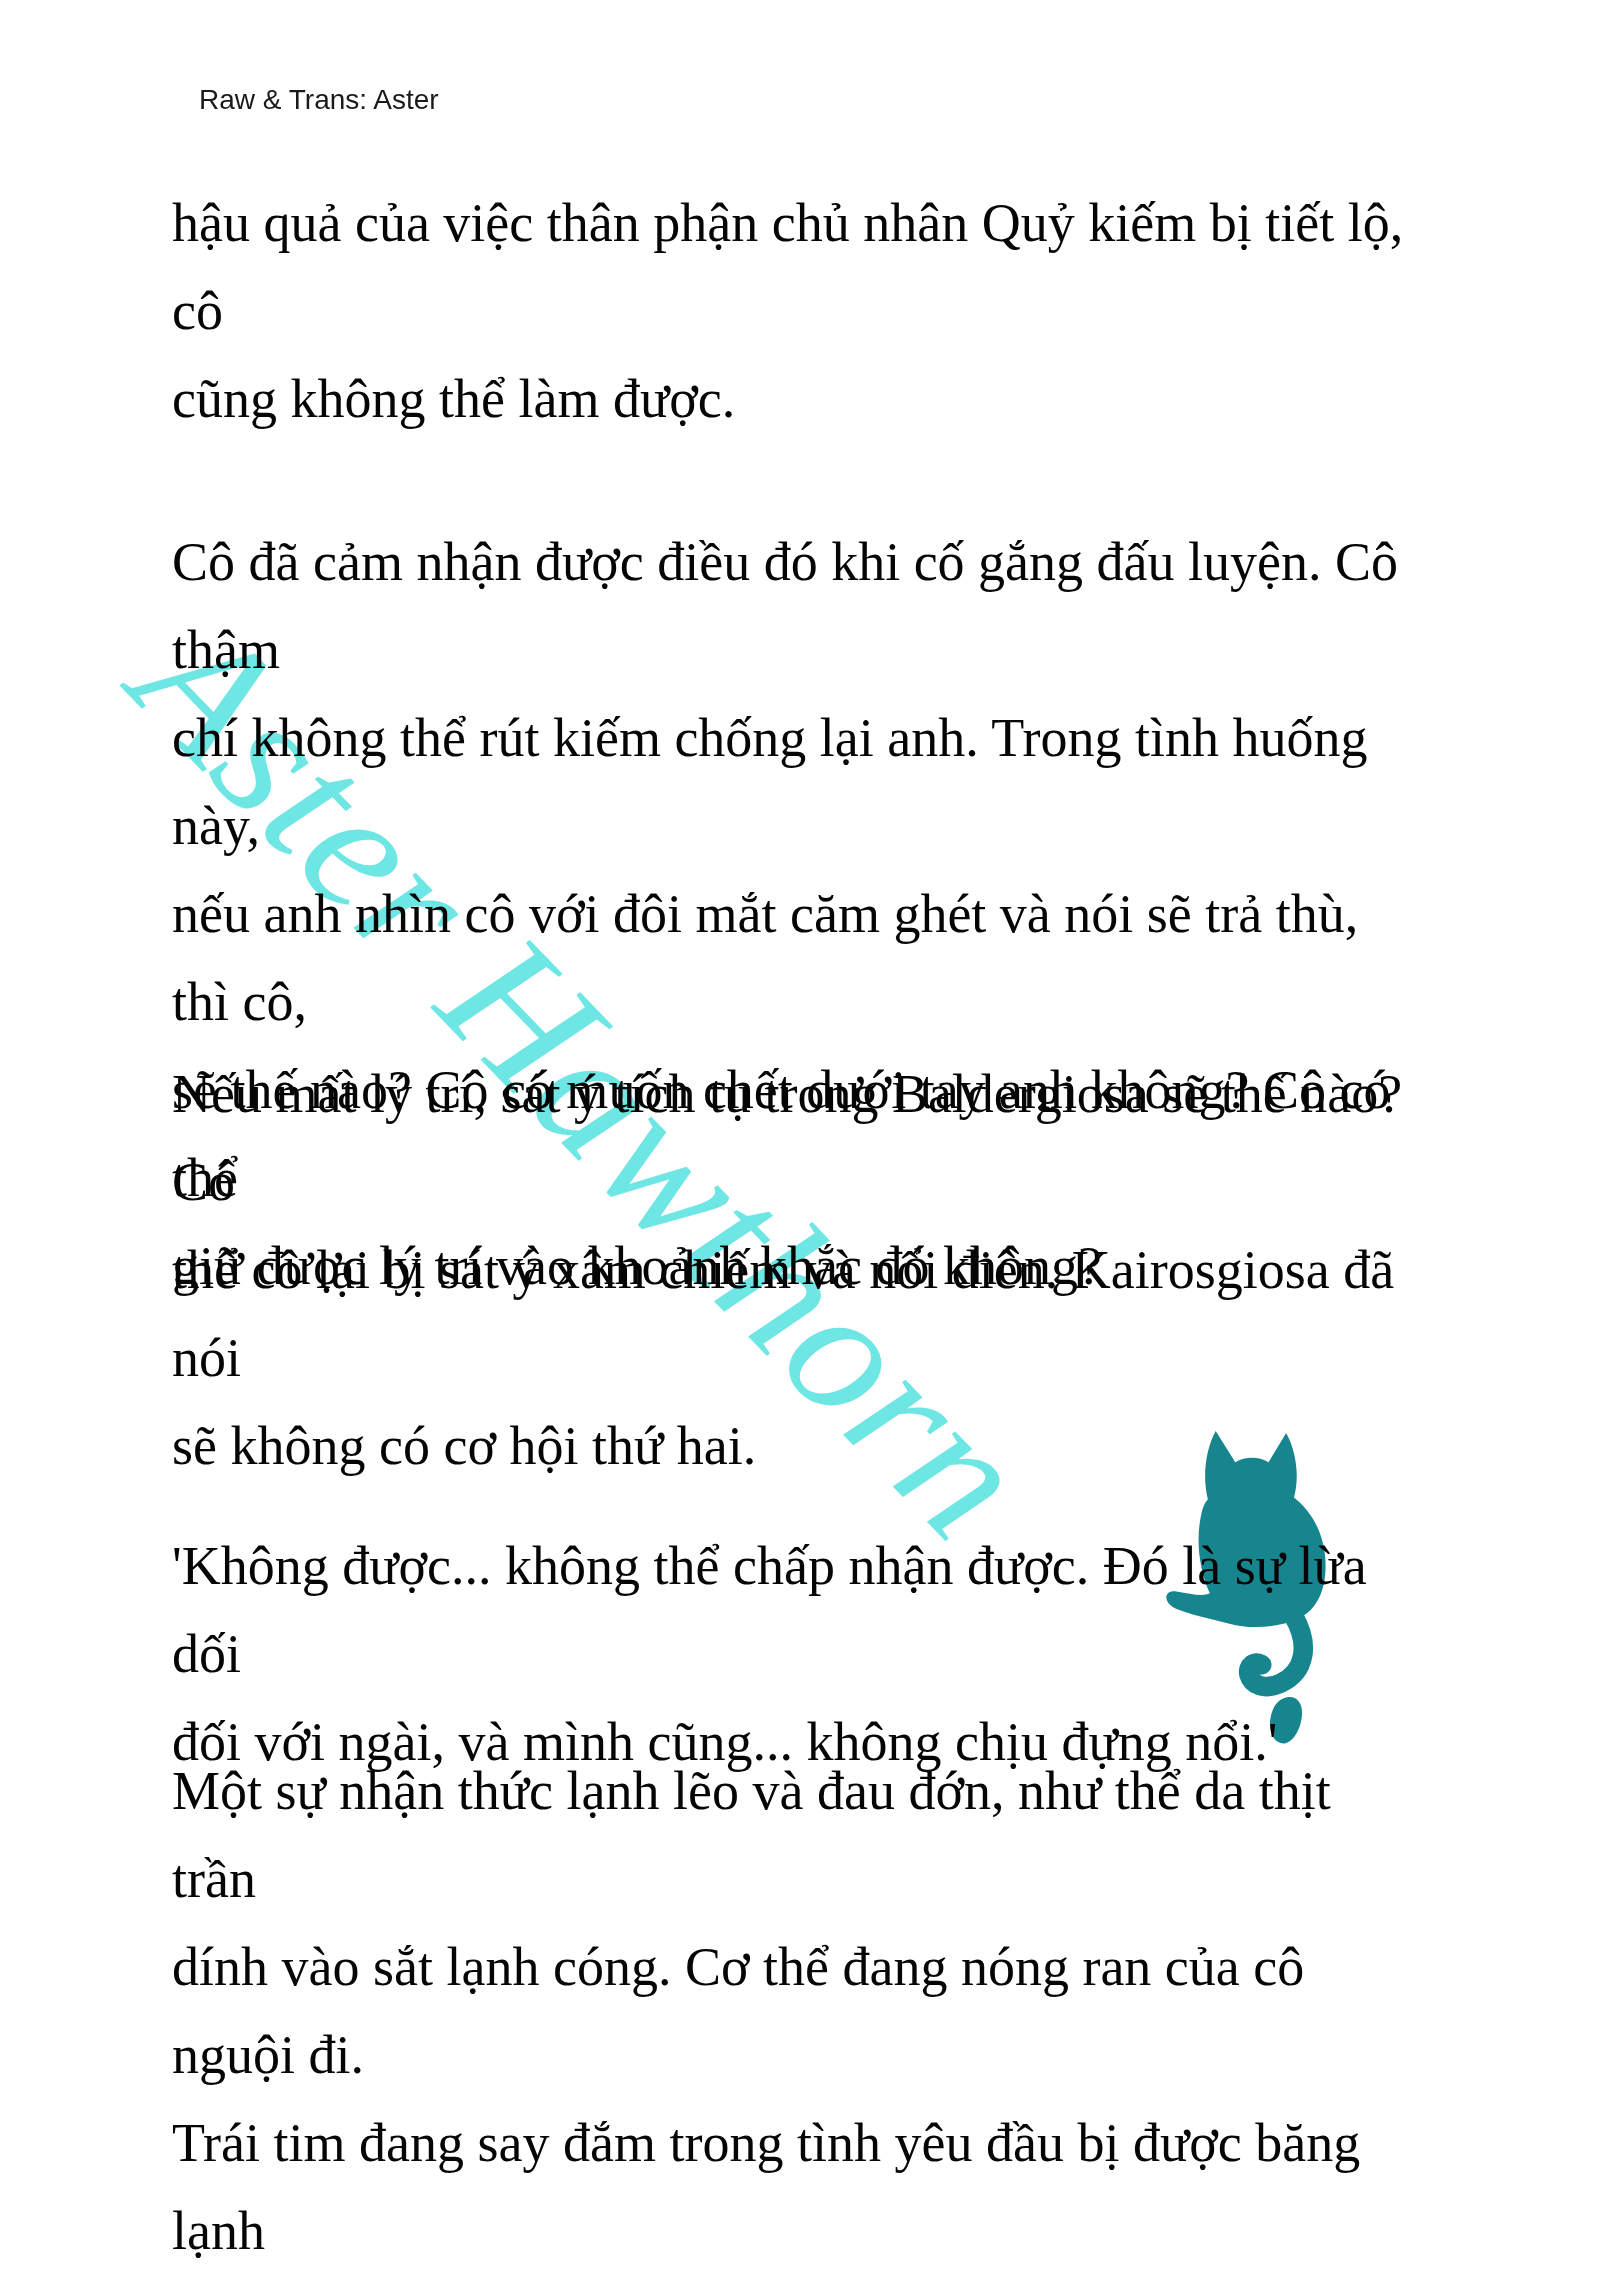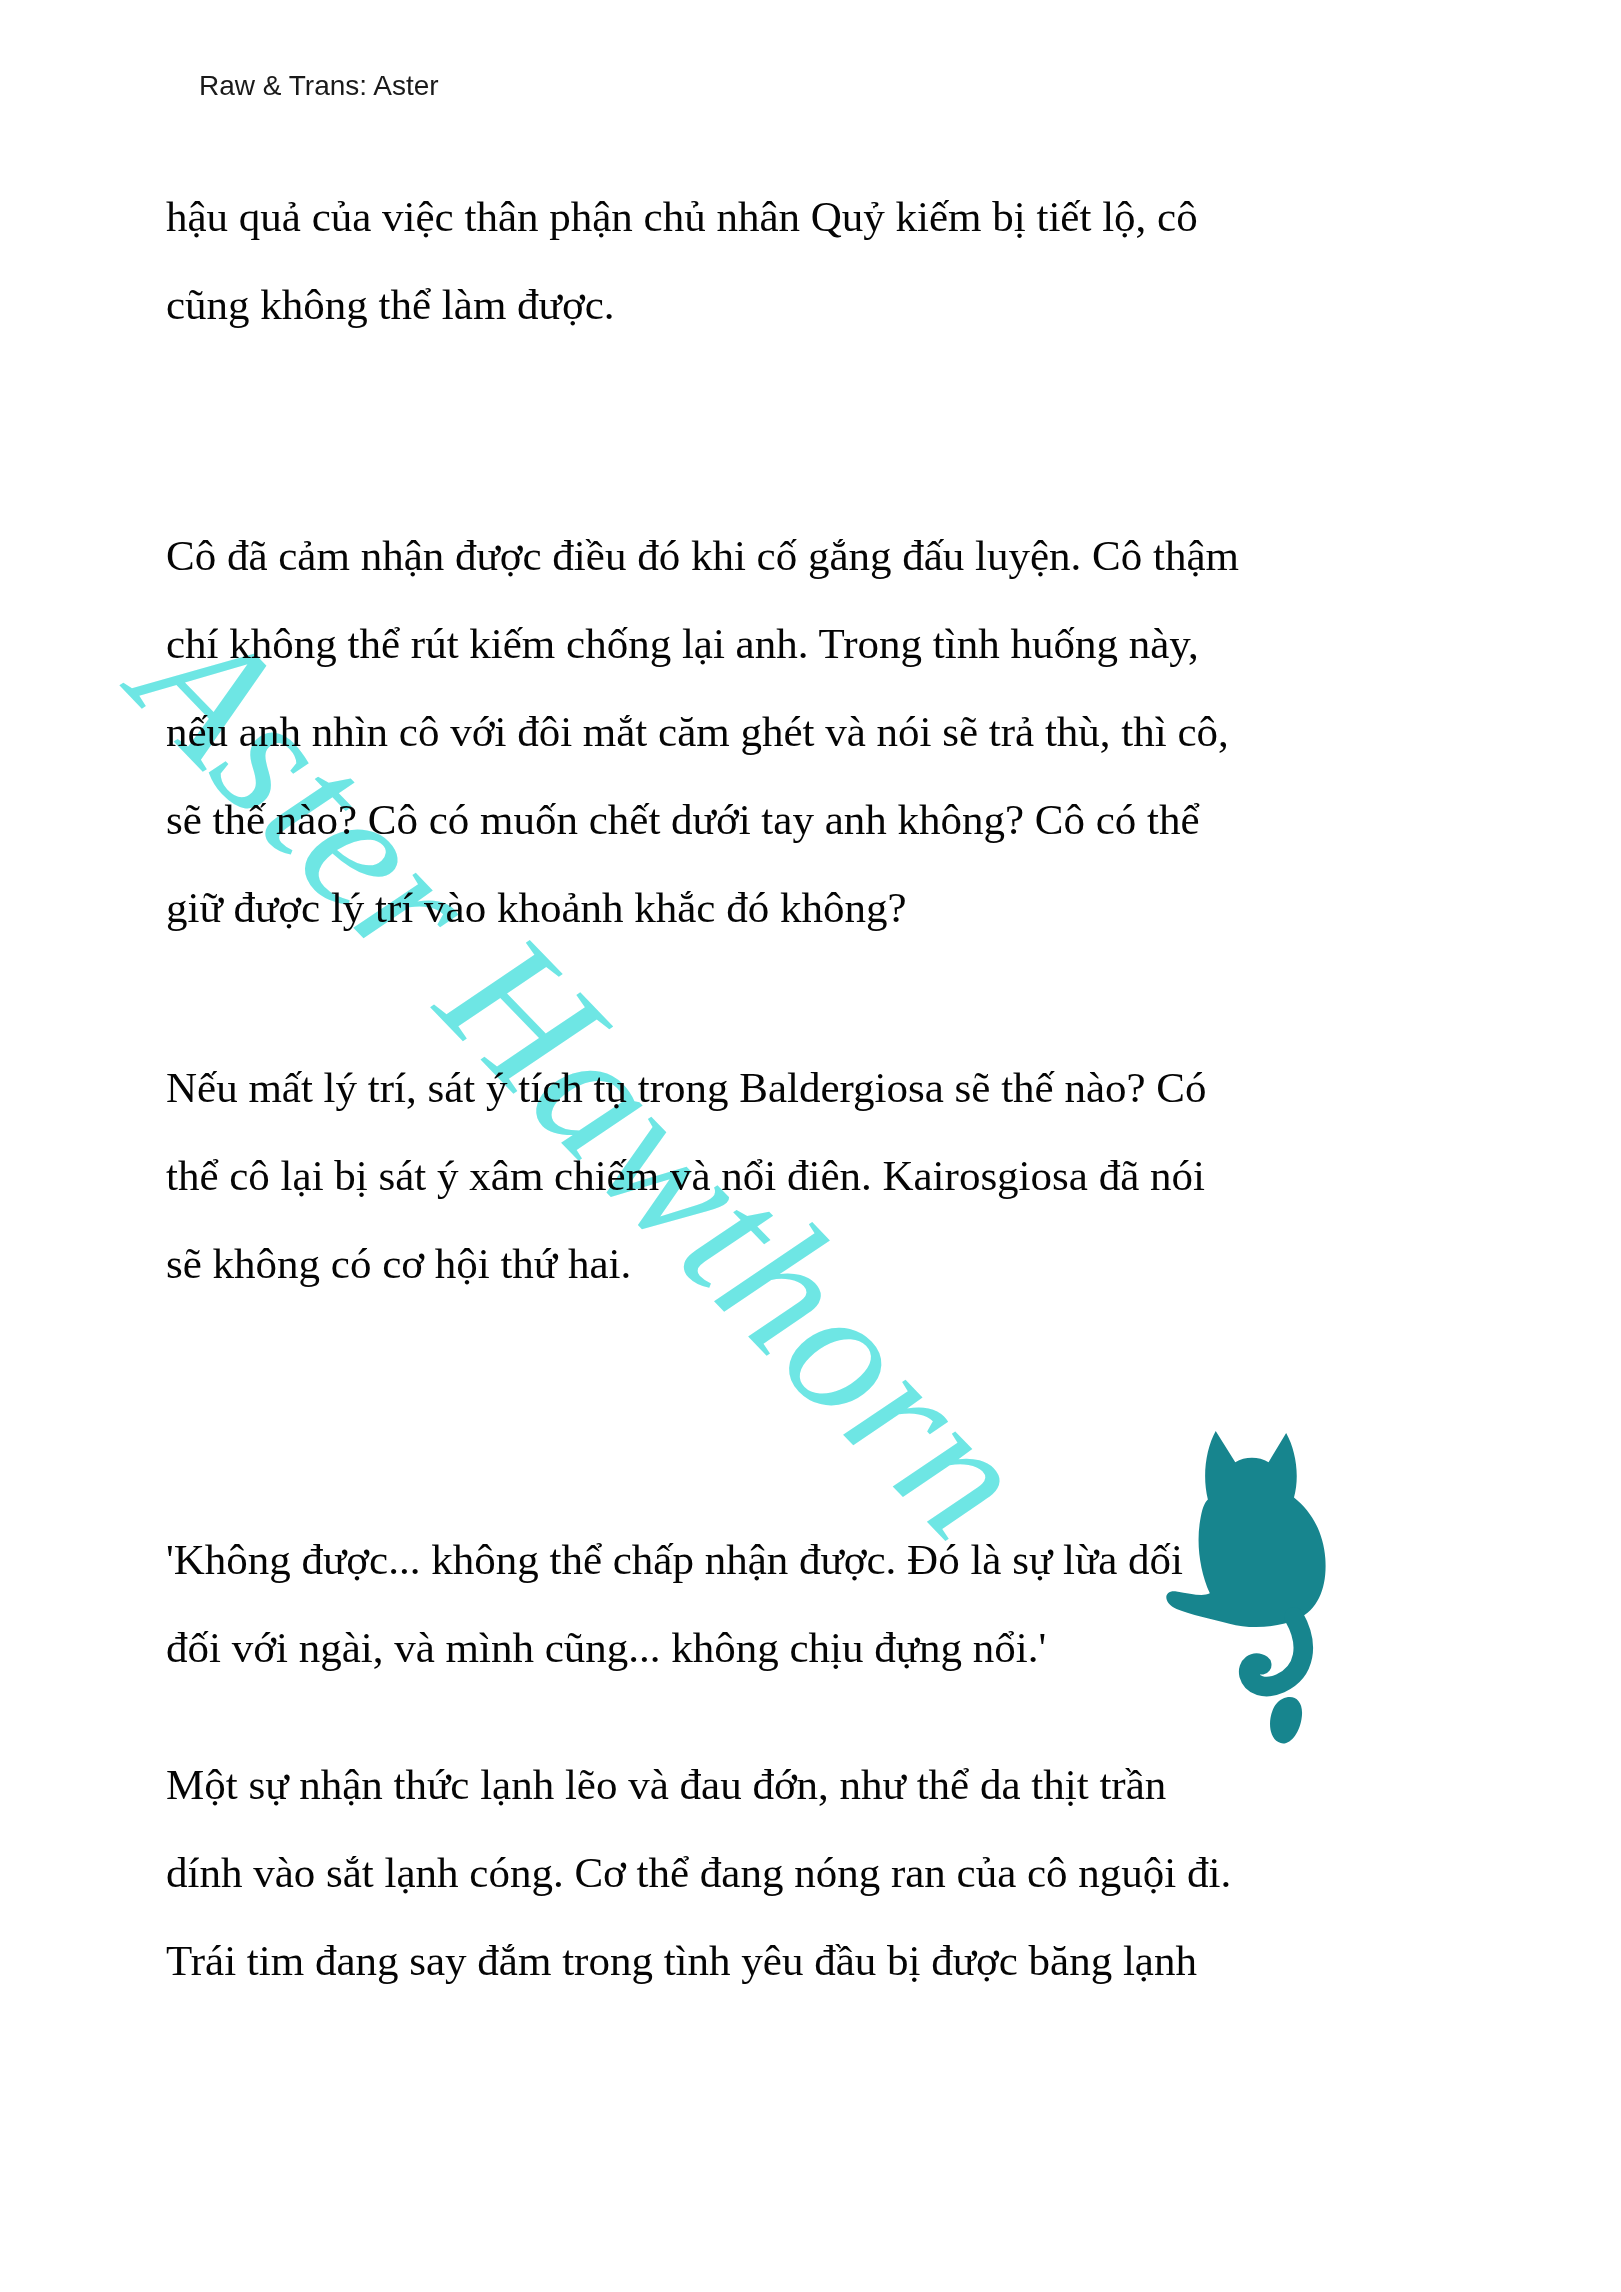--- a/index.html
+++ b/index.html
@@ -8,21 +8,21 @@
     width:1621px;
     height:2293px;
     background:#ffffff;
     overflow:hidden;
     font-family:"Liberation Serif","DejaVu Serif",serif;
     color:#050505;
   }
   .header-credit{
     position:absolute;
     left:199px;
-    top:70px;
+    top:84px;
     font-family:"Liberation Sans","DejaVu Sans",sans-serif;
     font-size:28px;
     color:#1a1a1a;
     white-space:pre;
   }
   .watermark{
     position:absolute;
     left:245px;
     top:578px;
     font-size:181px;
@@ -40,22 +40,22 @@
     left:1157px;
     top:1423px;
     width:182px;
     height:329px;
     z-index:1;
   }
   .para{
     position:absolute;
     left:162px;
     width:1245px;
-    margin:4px;
-    font-size:43px;
+    margin:10px;
+    font-size:54px;
     line-height:88px;
     white-space:pre-line;
     z-index:2;
   }
   .p1{top:169px;}
   .p2{top:508px;}
   .p3{top:1040px;}
   .p4{top:1512px;}
   .p5{top:1737px;}
 </style>

